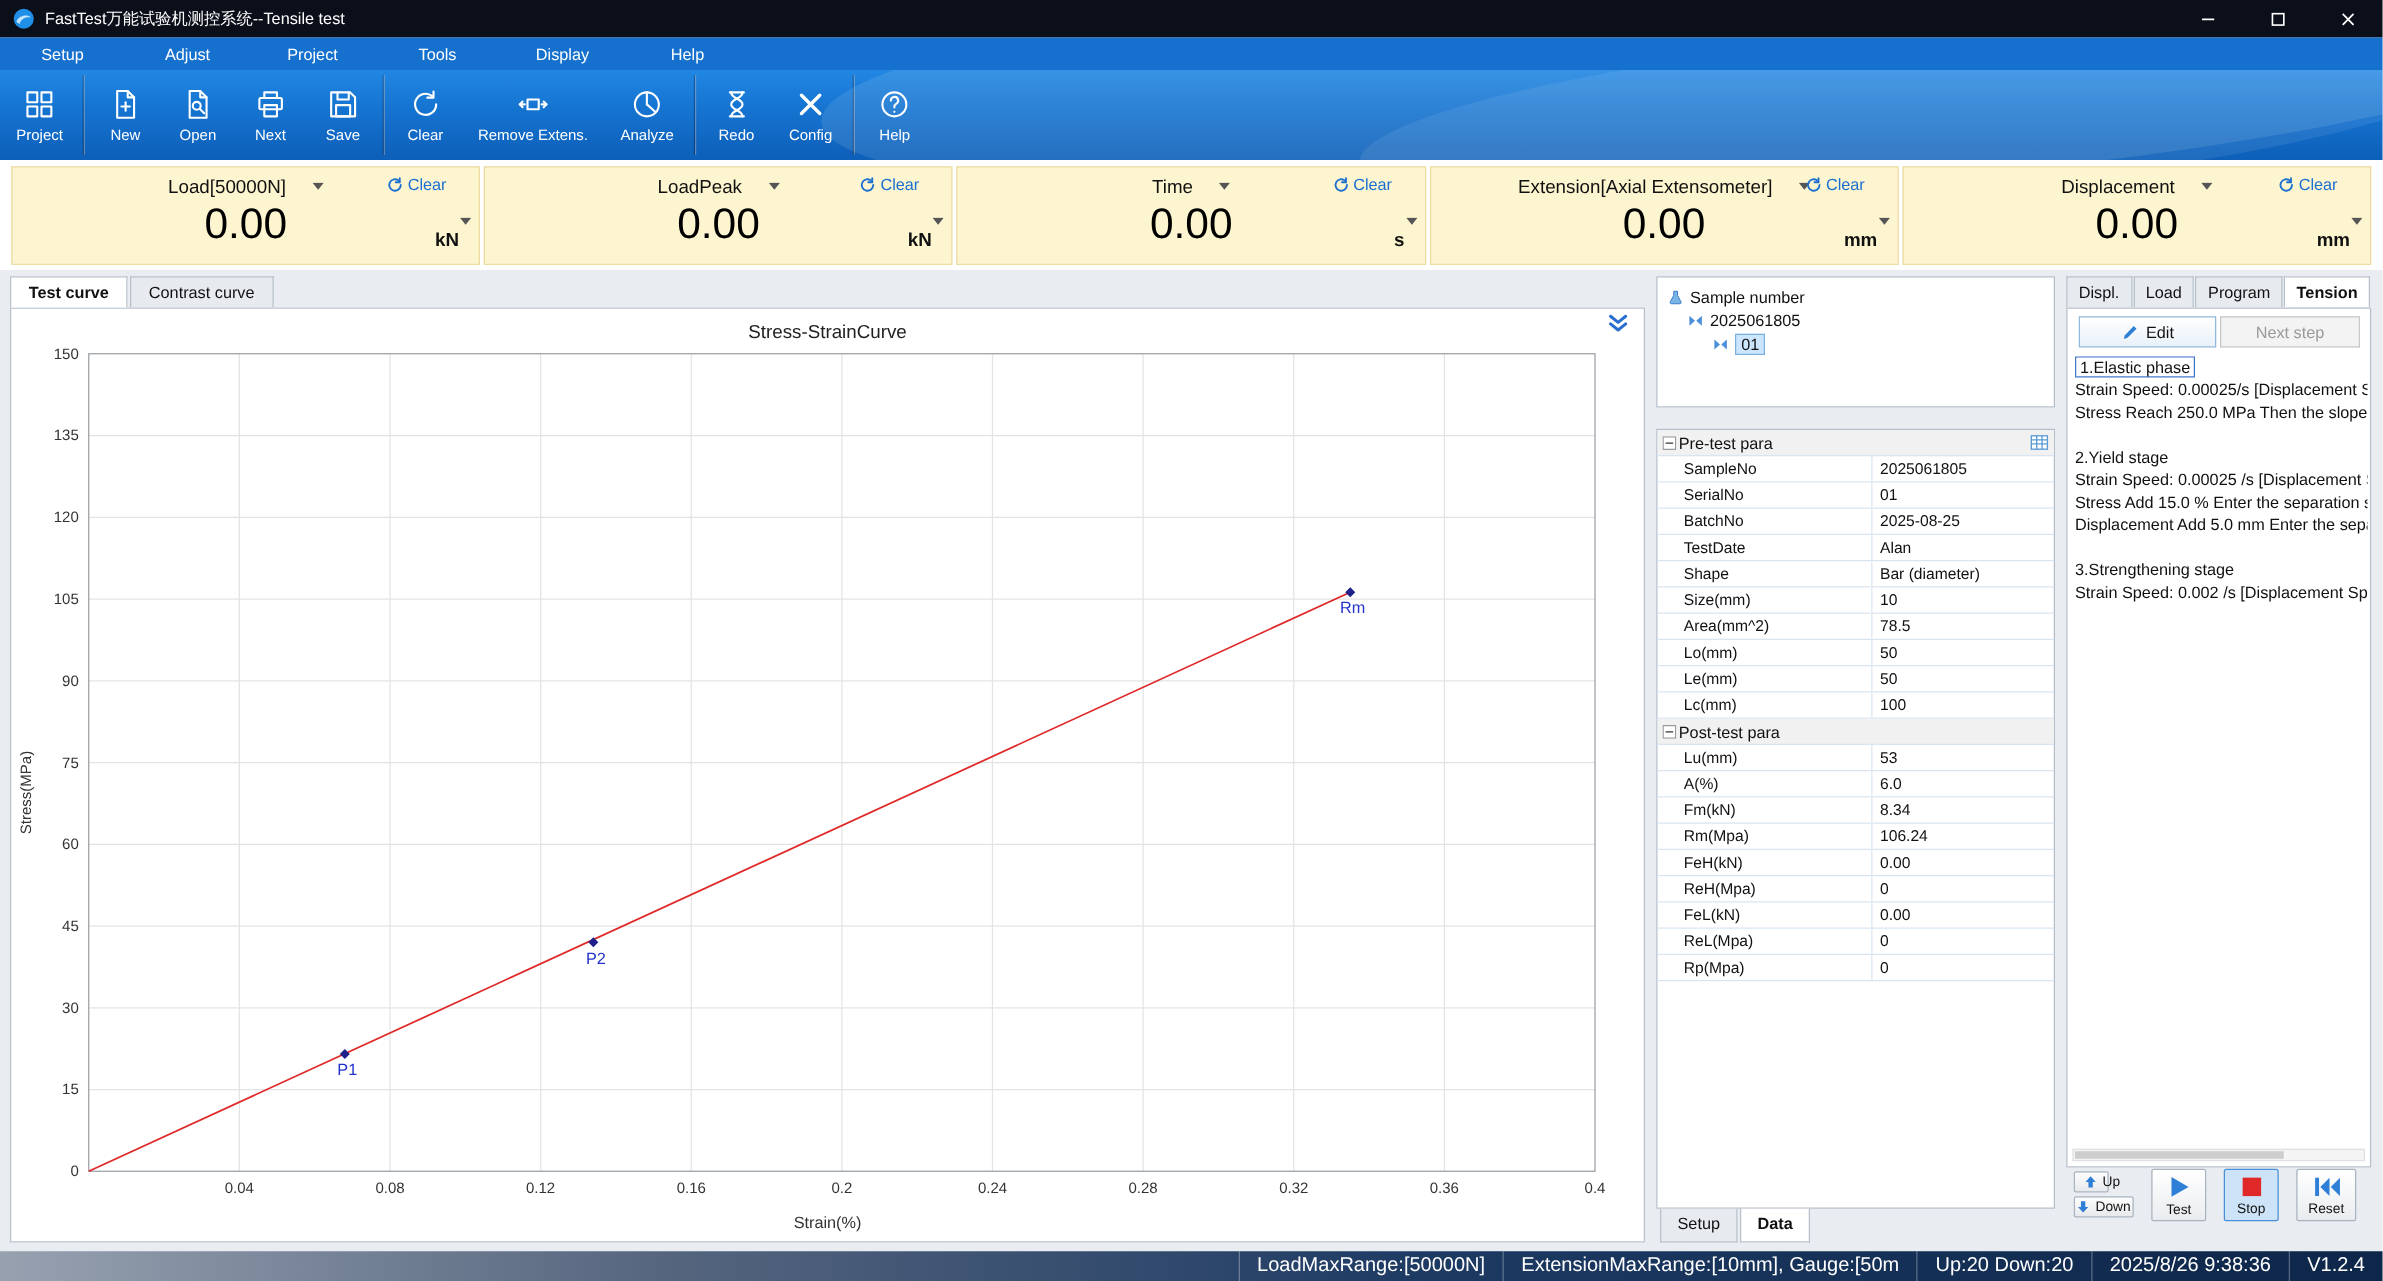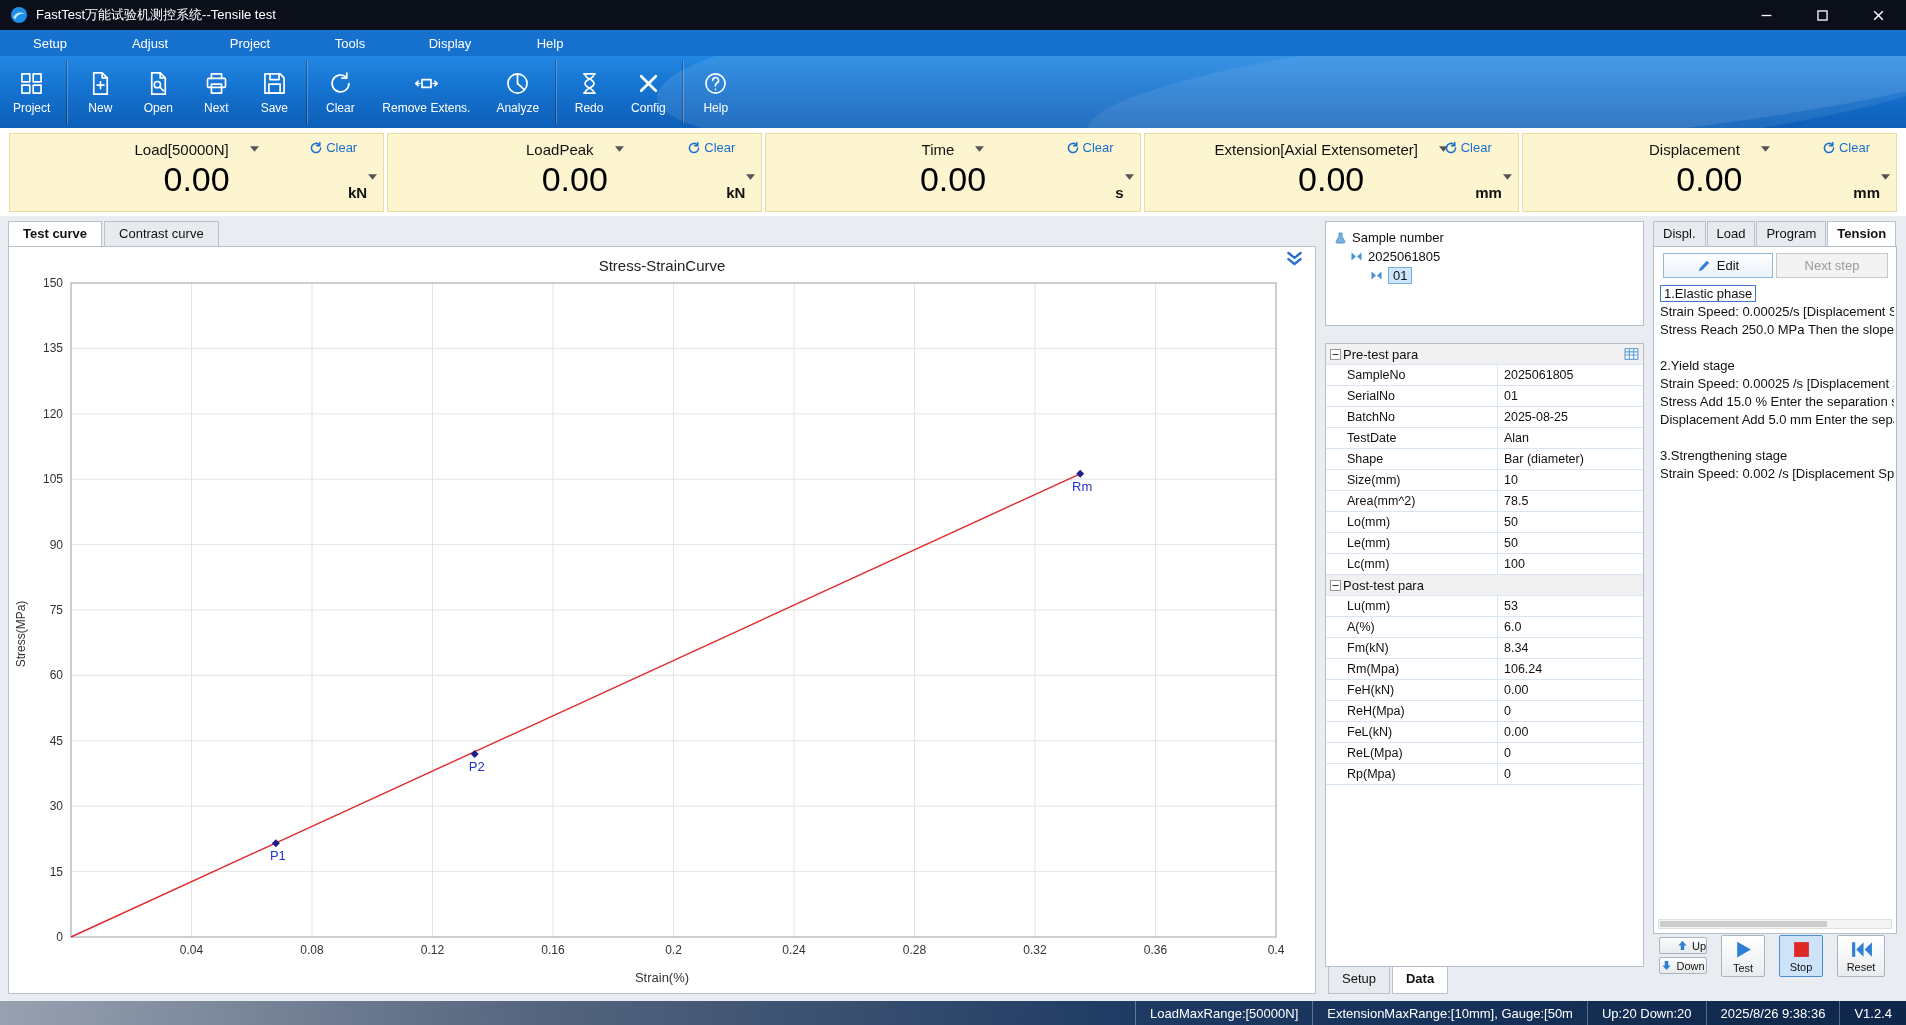--- a/index.html
+++ b/index.html
@@ -169,31 +169,31 @@
     position:absolute; background:linear-gradient(180deg,#fdfdfd,#e7e9ec);
     border:1px solid #aab4bf; border-radius:2px; display:flex; align-items:center;
     justify-content:center; gap:4px; font-size:11px; cursor:default;
   }
   .big-btn {
     position:absolute; background:linear-gradient(180deg,#ffffff,#e9ecef);
     border:1px solid #aab4bf; border-radius:2px; display:flex; flex-direction:column;
     align-items:center; justify-content:center; gap:2px; font-size:11px; cursor:default;
   }
   .big-btn.selected { background:#cde4f8; border:1px solid #4a90d9; }
-  .btn-up   { left:6px;  top:3px;  width:48px; height:17px;padding-left:17px; }
+  .btn-up   { left:6px;  top:3px;  width:28px; height:17px;padding-left:17px; }
   .btn-down { left:6px;  top:23px; width:48px; height:17px; }
   .btn-test { left:68px;  top:1px; width:44px; height:42px; }
   .btn-stop { left:126px; top:1px; width:44px; height:42px; }
   .btn-reset{ left:184px; top:1px; width:48px; height:42px; }
 
   
   .statusbar {
     position:absolute; left:0; top:1001px; width:1906px; height:24px;
     background:linear-gradient(90deg,#97a1b0 0%,#55657e 28%,#1d3a63 60%,#0d2649 100%);
-    color:#fff; display:flex; align-items:stretch; font-size:13px;
+    color:#fff; display:flex; align-items:stretch; font-size:16px;
   }
   .sb-spacer { flex:1; }
   .sb-seg {
     display:flex; align-items:center; padding:0 14px; white-space:nowrap;
     border-left:1px solid rgba(255,255,255,0.3);
   }
 </style>
 </head>
 <body>
 

